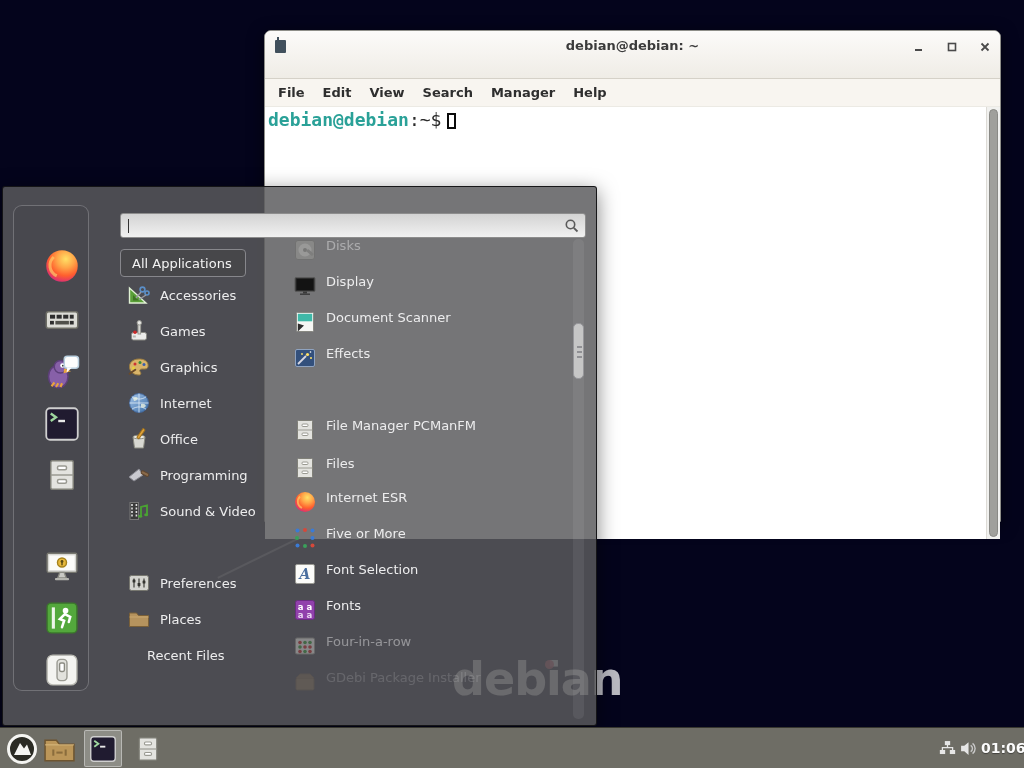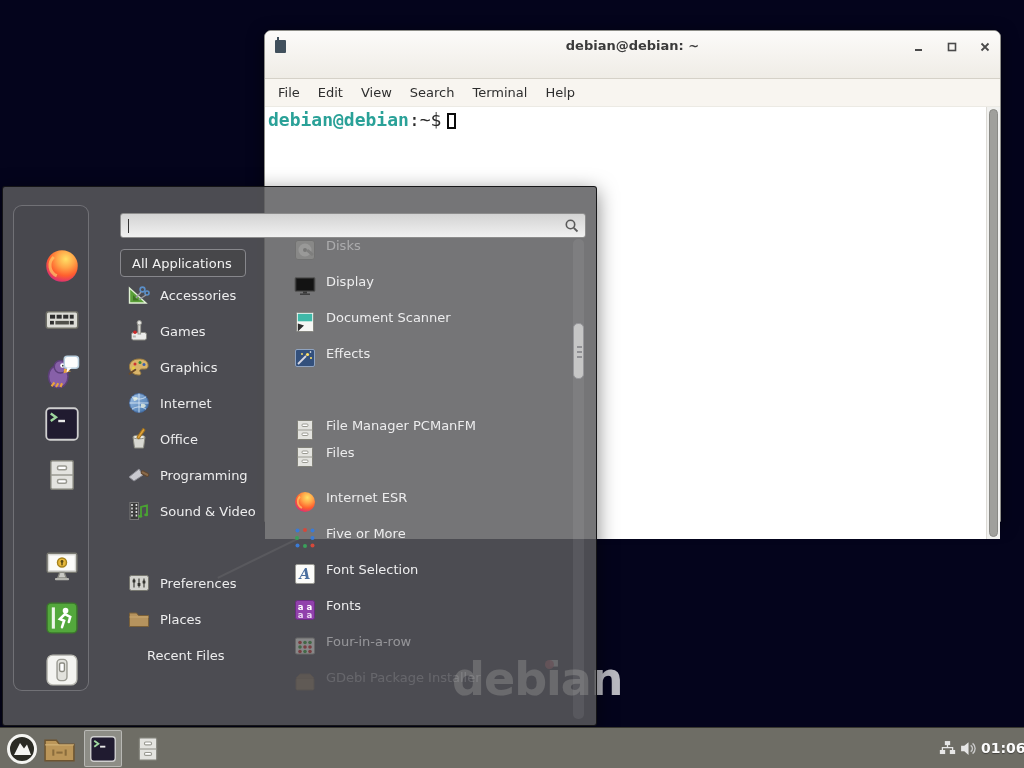--- a/index.html
+++ b/index.html
@@ -24,21 +24,21 @@
   #term-title { position:absolute; left:0; right:0; top:7px; text-align:center; font-size:13px;
       font-weight:bold; color:#3b3b3b; }
   #term-mini-icon { position:absolute; left:10px; top:9px; width:11px; height:13px; background:#41505c;
       border-radius:1px; }
   #term-mini-icon::after { content:""; position:absolute; left:2px; top:-3px; width:2px; height:4px; background:#41505c; }
   .win-btn { position:absolute; top:8px; width:16px; height:16px; display:flex; align-items:center;
       justify-content:center; cursor:default; }
   #btn-min  { left:646px; } #btn-max { left:679px; } #btn-close { left:712px; }
   #term-menubar { height:28px; background:#f8f5f0; display:flex; align-items:center; padding-left:4px;
       border-bottom:1px solid #eceae4; }
-  .menubar-item { font-size:13px; color:#2e2e2e; padding:4px 9px; }
+  .menubar-item { font-size:13px; color:#2e2e2e; padding:4px 9px;font-weight:bold; }
   #term-body { position:relative; height:432px; background:#ffffff;
       font-family:"DejaVu Sans Mono","Liberation Mono",monospace; font-size:18px; }
   #prompt-line { position:absolute; left:3px; top:2px; white-space:pre; }
   #prompt-user { color:#2aa198; font-weight:bold; }
   #prompt-suffix { color:#2b2b2b; }
   #term-cursor { display:inline-block; width:9px; height:16px; border:2px solid #0a0a0a;
       margin-left:6px; vertical-align:-3px; background:transparent; }
   #term-scrollbar { position:absolute; right:0; top:0; bottom:0; width:14px; background:#f1f1ef;
       border-left:1px solid #dddbd6; }
   #term-scroll-thumb { position:absolute; left:2px; right:2px; top:2px; bottom:2px; background:#a0a09c;
@@ -142,21 +142,21 @@
         <svg width="10" height="10" viewBox="0 0 10 10">
             <path d="M1.5,1.5 L8.5,8.5 M8.5,1.5 L1.5,8.5" stroke="#4a4a4a" stroke-width="1.8"></path>
           </svg>
       </div>
     </div>
     <div id="term-menubar">
       <span class="menubar-item">File</span>
       <span class="menubar-item">Edit</span>
       <span class="menubar-item">View</span>
       <span class="menubar-item">Search</span>
-      <span class="menubar-item">Terminal</span>
+      <span class="menubar-item">Manager</span>
       <span class="menubar-item">Help</span>
     </div>
     <div id="term-body">
       <div id="prompt-line"><span id="prompt-user">debian@debian</span><span id="prompt-suffix">:~$</span><span id="term-cursor"></span></div>
       <div id="term-scrollbar">
         <div id="term-scroll-thumb"></div>
       </div>
     </div>
   </div>
 
@@ -421,21 +421,21 @@
       <span class="ic">
           <svg viewBox="0 0 24 24">
             <rect x="4.5" y="2.5" width="15" height="19" rx="1" fill="#e3e3df" stroke="#808078"></rect>
             <line x1="4.5" y1="12" x2="19.5" y2="12" stroke="#9a9a92"></line>
             <rect x="9" y="6" width="6" height="2.5" rx="1" fill="#fff" stroke="#9a9a92"></rect>
             <rect x="9" y="15" width="6" height="2.5" rx="1" fill="#fff" stroke="#9a9a92"></rect>
           </svg>
         </span>
       <span>File Manager PCManFM</span>
     </div>
-    <div class="app-row" style="top:258px">
+    <div class="app-row" style="top:269px">
       <span class="ic">
           <svg viewBox="0 0 24 24">
             <rect x="4.5" y="2.5" width="15" height="19" rx="1" fill="#e3e3df" stroke="#808078"></rect>
             <line x1="4.5" y1="12" x2="19.5" y2="12" stroke="#9a9a92"></line>
             <rect x="9" y="6" width="6" height="2.5" rx="1" fill="#fff" stroke="#9a9a92"></rect>
             <rect x="9" y="15" width="6" height="2.5" rx="1" fill="#fff" stroke="#9a9a92"></rect>
           </svg>
         </span>
       <span>Files</span>
     </div>

